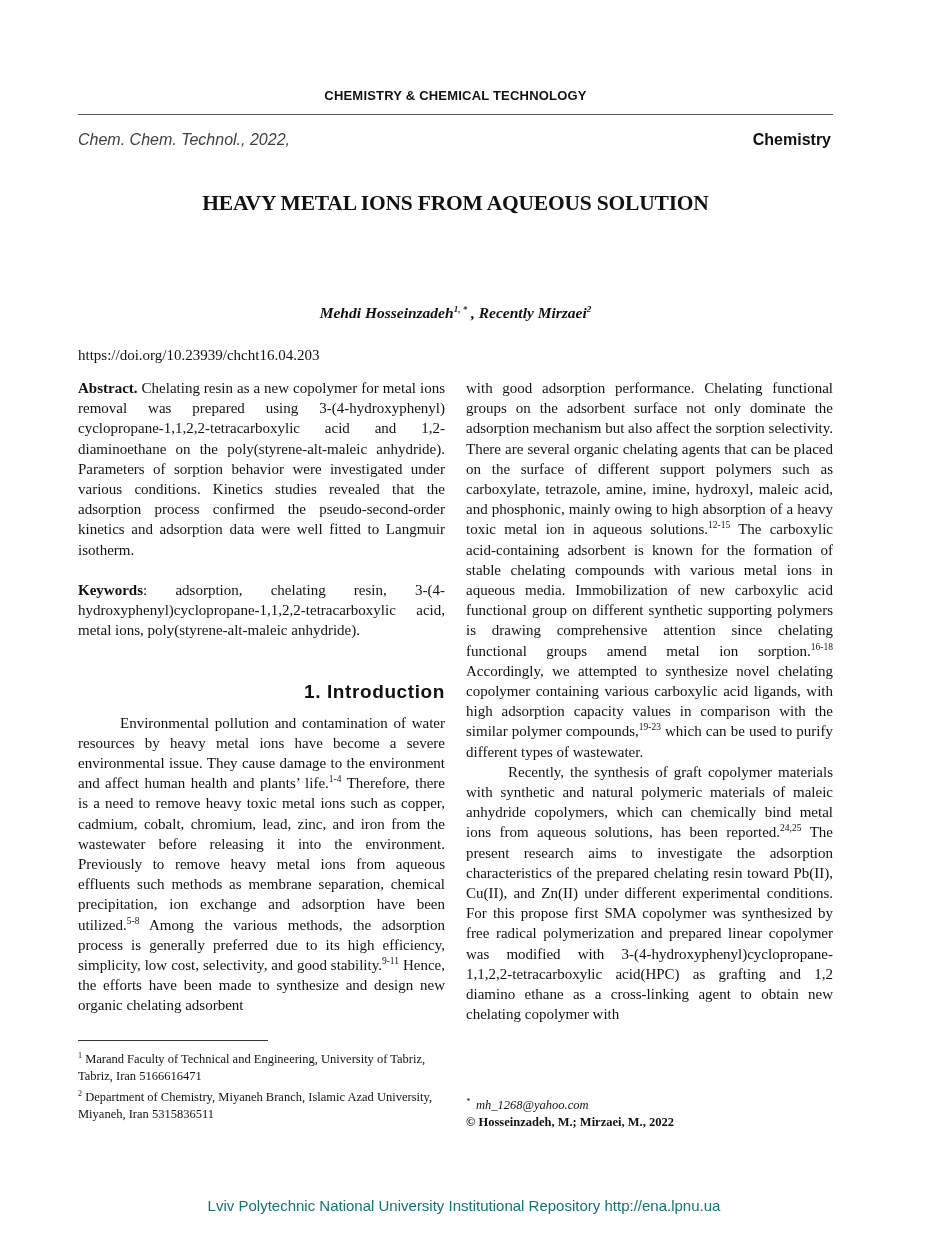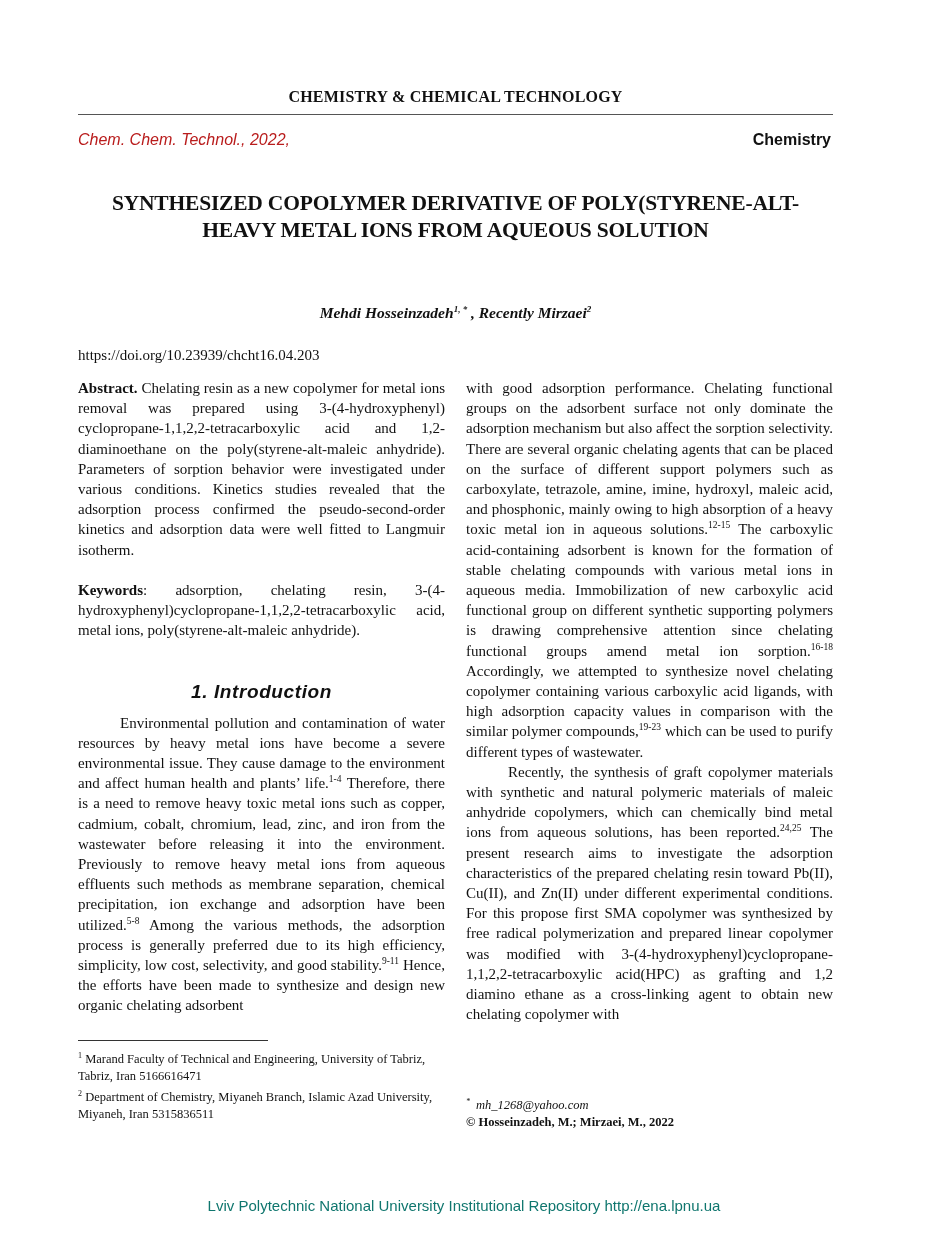--- a/index.html
+++ b/index.html
@@ -1,40 +1,40 @@
 <!DOCTYPE html>
 <html><head>
 <meta charset="utf-8">
 <style>
   html, body { margin: 0; padding: 0; background: #ffffff; }
   body { width: 928px; height: 1240px; position: relative; overflow: hidden; color: #111; }
   .journal-header { position: absolute; left: 78px; top: 88px; width: 755px; text-align: center;
-    font-family: Liberation Serif, serif; font-weight: bold; font-size: 16px; letter-spacing: 0.2px; }
+    font-family: Liberation Sans, sans-serif; font-weight: bold; font-size: 13px; letter-spacing: 0.2px; }
   .header-rule { position: absolute; left: 78px; top: 114px; width: 755px; height: 0; border-top: 1px solid #555; }
   .citation { position: absolute; left: 78px; top: 127px; font-family: "Liberation Sans", sans-serif;
-    font-style: italic; font-size: 16px; line-height: 25px; color: #b91c1c; }
+    font-style: italic; font-size: 16px; line-height: 25px; color: #404040; }
   .section-label { position: absolute; right: 97px; top: 127px; font-family: "Liberation Sans", sans-serif;
     font-weight: bold; font-size: 16px; line-height: 25px; }
   .title { position: absolute; left: 78px; top: 190px; width: 755px; text-align: center;
     font-family: "Liberation Serif", serif; font-weight: bold; font-size: 21.5px; line-height: 27px;
     letter-spacing: -0.2px; }
   .authors { position: absolute; left: 78px; top: 304px; width: 755px; text-align: center;
     font-family: "Liberation Serif", serif; font-style: italic; font-weight: bold; font-size: 15.5px; }
   .authors sup { font-size: 9px; }
   .doi { position: absolute; left: 78px; top: 347px; font-family: "Liberation Serif", serif; font-size: 15px; }
   .col { position: absolute; width: 367px; font-family: "Liberation Serif", serif; font-size: 15px;
     line-height: 20.2px; text-align: justify; }
   .col-left { left: 78px; top: 378px; }
   .col-right { left: 466px; top: 378px; }
   .col p { margin: 0; }
   .col sup { font-size: 9.5px; line-height: 0; }
   .abstract-label, .keywords-label { font-weight: bold; }
   .keywords { margin-top: 20px !important; }
   .intro-heading { font-family: "Liberation Sans", sans-serif; font-weight: bold; font-size: 19px;
-    letter-spacing: 0.6px; margin: 42px 0 10px 0 !important; text-align: center; font-style: italic; }
+    letter-spacing: 0.6px; margin: 42px 0 10px 0 !important; text-align: right; }
   .indent { text-indent: 42px; }
   .footnote-rule { position: absolute; left: 78px; top: 1040px; width: 190px; border-top: 1px solid #333; }
   .footnotes-left { position: absolute; left: 78px; top: 1047px; width: 370px; font-family: "Liberation Serif", serif;
     font-size: 12.5px; line-height: 17px; }
   .footnotes-left sup { font-size: 8px; }
   .footnotes-right { position: absolute; left: 466px; top: 1047px; width: 370px; font-family: "Liberation Serif", serif;
     font-size: 12.5px; line-height: 17px; margin-top: 46px; }
   .email { font-style: italic; }
   .email sup { font-size: 8px; margin-right: 6px; }
   .copyright { font-weight: bold; }
@@ -46,21 +46,20 @@
 
 <div class="journal-header">CHEMISTRY &amp; CHEMICAL TECHNOLOGY</div>
 <div class="header-rule"></div>
 
 <div class="citation">
   <div>Chem. Chem. Technol., 2022,</div>
 </div>
 <div class="section-label">Chemistry</div>
 
 <div class="title">
-  <div>SYNTHESIZED COPOLYMER DERIVATIVE OF POLY(STYRENE-ALT-</div>
   <div>HEAVY METAL IONS FROM AQUEOUS SOLUTION</div>
 </div>
 
 <div class="authors">
   <span>Mehdi Hosseinzadeh</span><sup>1, *</sup><span> , </span><span>Recently Mirzaei</span><sup>2</sup>
 </div>
 
 <div class="doi">https://doi.org/10.23939/chcht16.04.203</div>
 
 <div class="col col-left">

